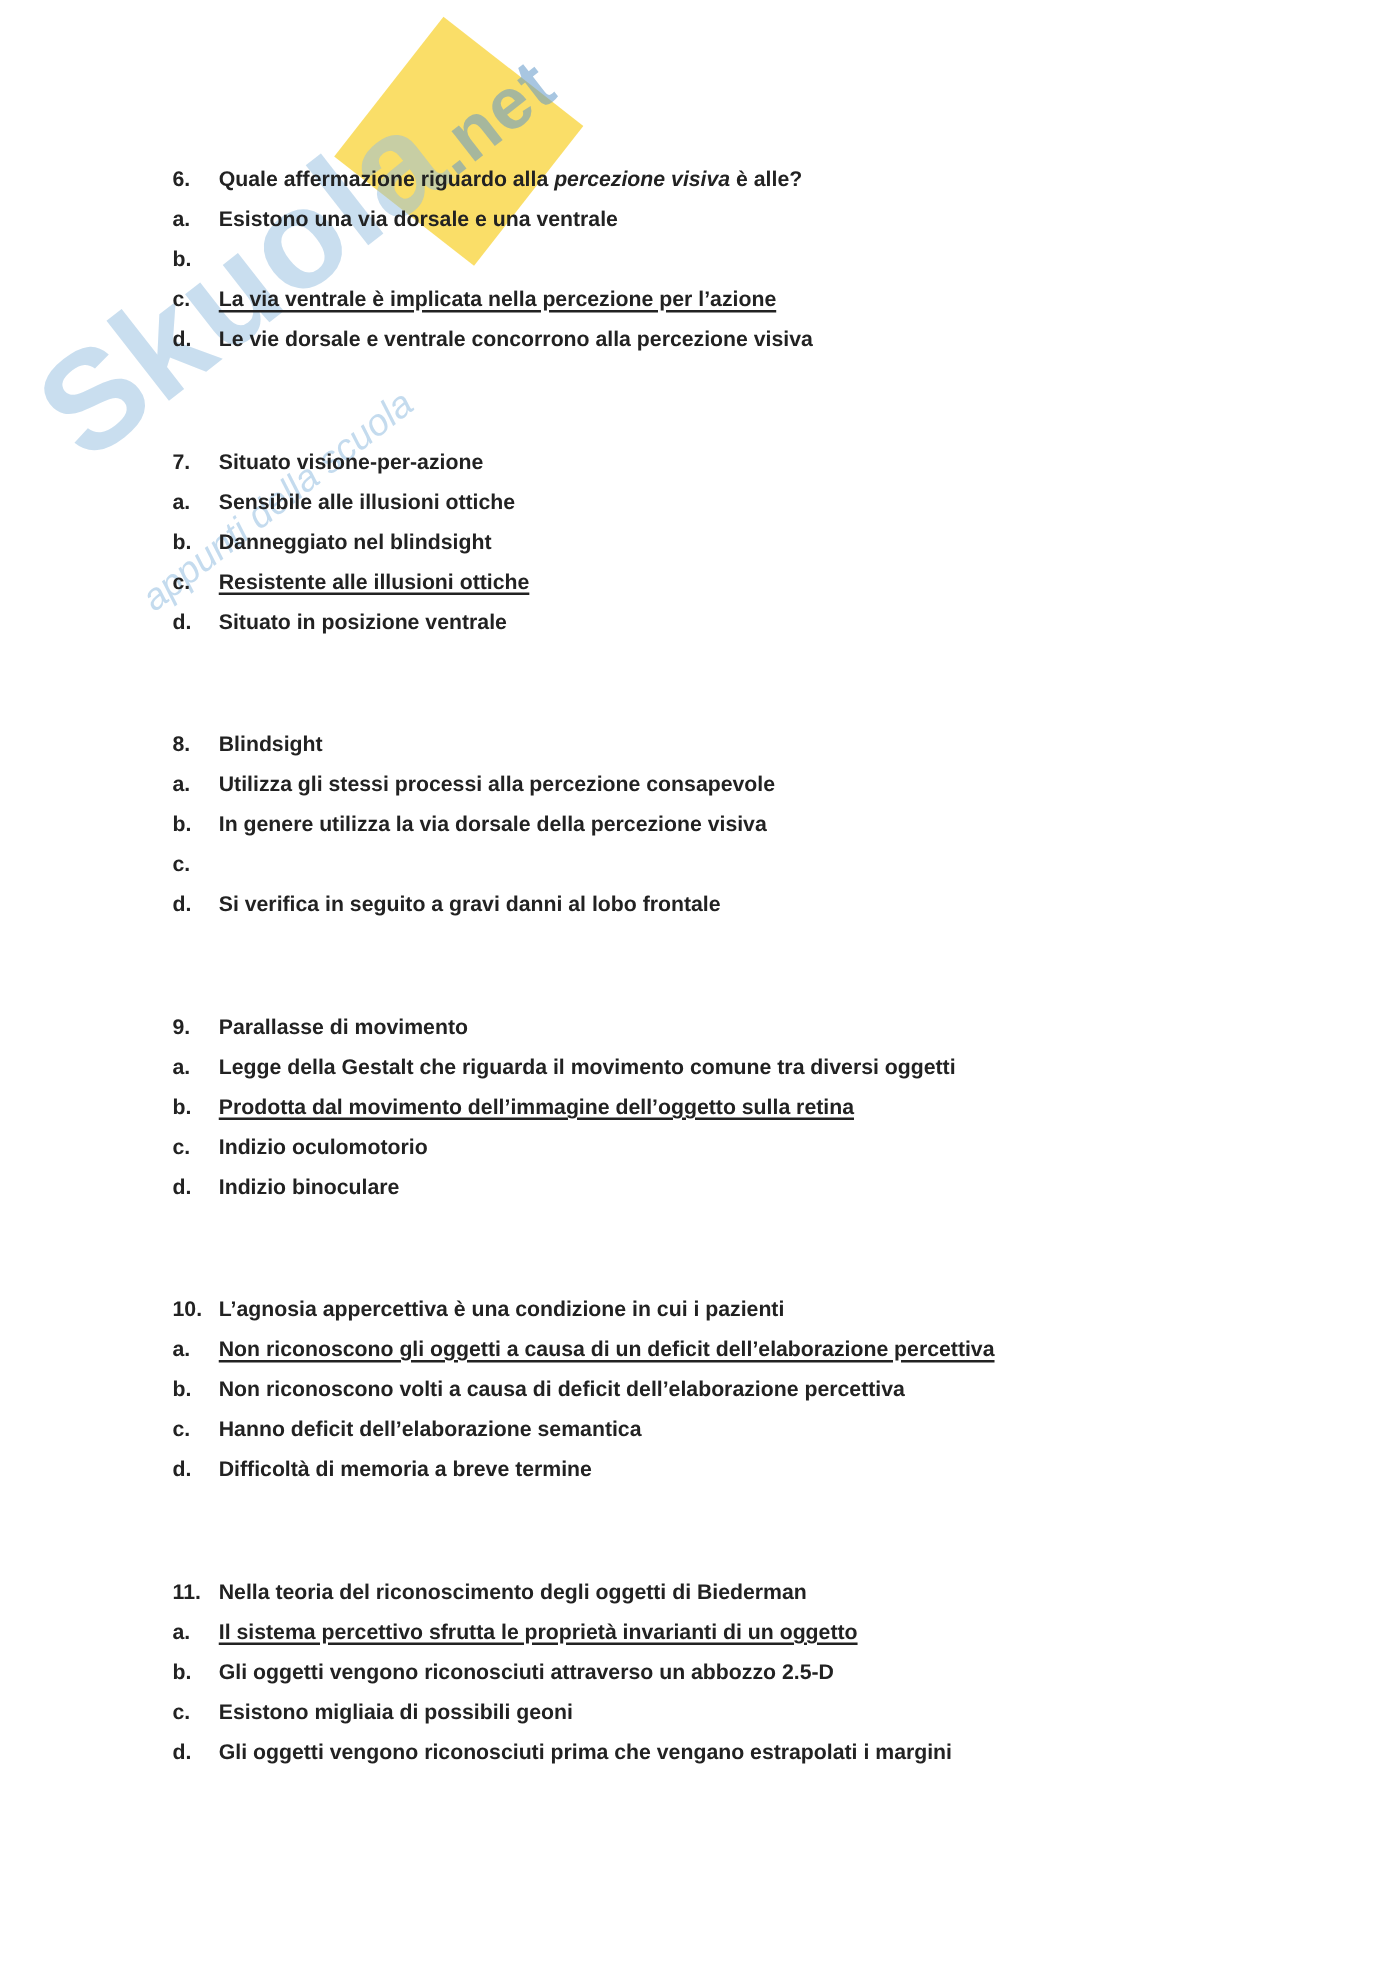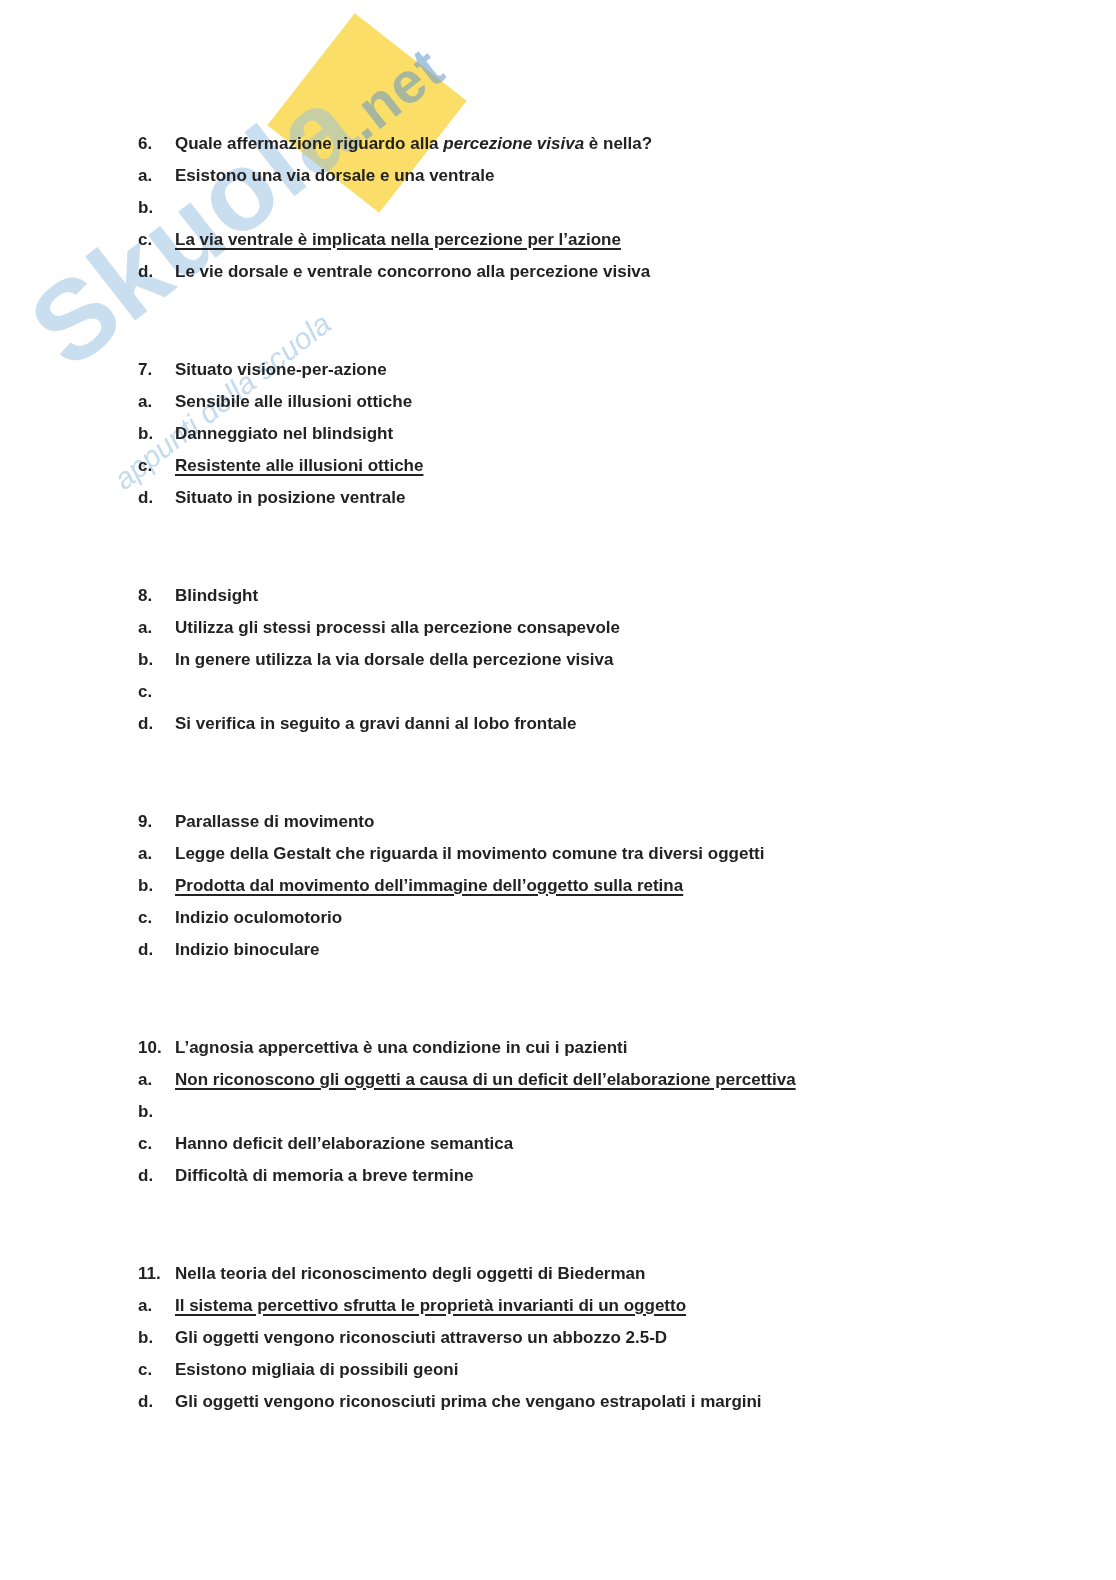--- a/index.html
+++ b/index.html
@@ -114,21 +114,21 @@
 <div class="watermark">
   <div class="wm-diamond"></div>
   <div class="wm-logo"><span>Skuola</span><span class="wm-net">.net</span></div>
   <div class="wm-tagline">appunti della scuola</div>
 </div>
 
 <div id="questions" class="questions">
     <section class="question">
       <div class="row header">
         <span class="col-letter q-num">6.</span>
-        <span class="q-title"><span>Quale affermazione riguardo alla </span><em class="italic">percezione visiva</em><span> è nella?</span></span>
+        <span class="q-title"><span>Quale affermazione riguardo alla </span><em class="italic">percezione visiva</em><span> è alle?</span></span>
       </div>
       <div class="row option">
         <span class="col-letter opt-letter">a.</span>
         <span class="opt-text normal">Esistono una via dorsale e una ventrale</span>
       </div>
       <div class="row option">
         <span class="col-letter opt-letter">b.</span>
       </div>
       <div class="row option">
         <span class="col-letter opt-letter">c.</span>
@@ -208,20 +208,21 @@
       <div class="row header">
         <span class="col-letter q-num">10.</span>
         <span class="q-title"><span>L’agnosia appercettiva è una condizione in cui i pazienti</span></span>
       </div>
       <div class="row option">
         <span class="col-letter opt-letter">a.</span>
         <span class="opt-text bold-underline">Non riconoscono gli oggetti a causa di un deficit dell’elaborazione percettiva</span>
       </div>
       <div class="row option">
         <span class="col-letter opt-letter">b.</span>
+        <span class="opt-text normal">Non riconoscono volti a causa di deficit dell’elaborazione percettiva</span>
       </div>
       <div class="row option">
         <span class="col-letter opt-letter">c.</span>
         <span class="opt-text normal">Hanno deficit dell’elaborazione semantica</span>
       </div>
       <div class="row option">
         <span class="col-letter opt-letter">d.</span>
         <span class="opt-text normal">Difficoltà di memoria a breve termine</span>
       </div>
     </section>

